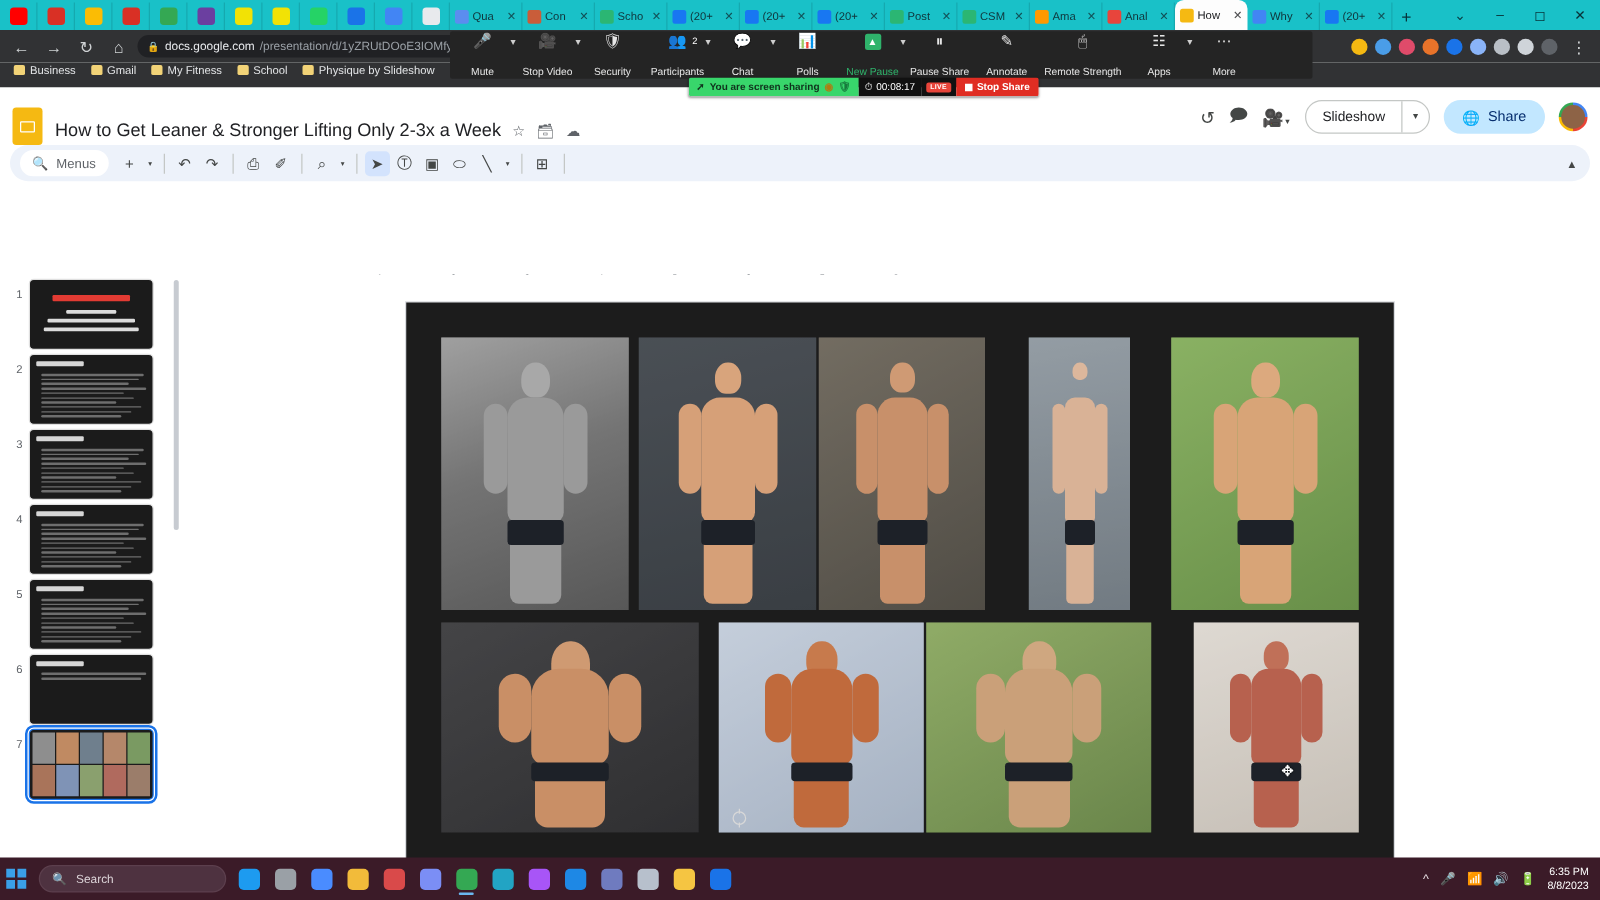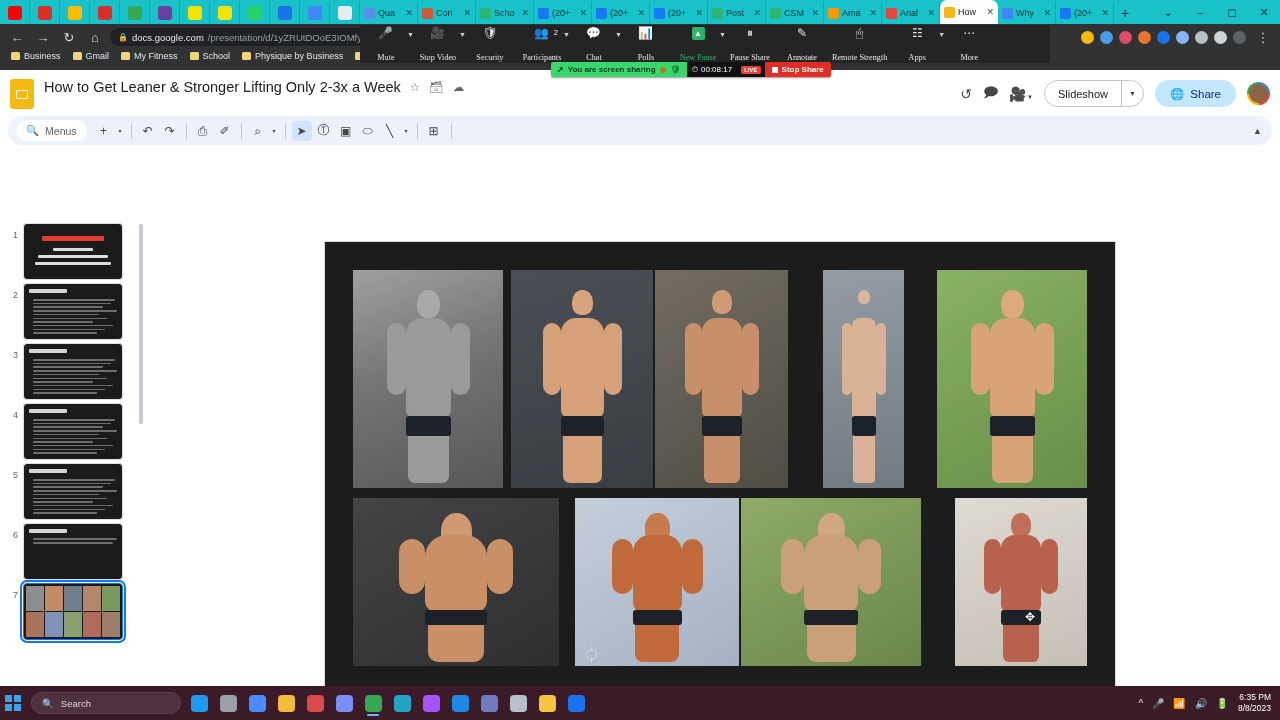--- a/index.html
+++ b/index.html
@@ -61,21 +61,21 @@
 
   
   .zoombar {
     position:absolute; left:360px; top:25px; width:690px; height:38px;
     background:#242424; display:flex; align-items:center; z-index:40;
     border-radius:2px;
   }
   .zitem { display:flex; flex-direction:column; align-items:center; justify-content:center;
            min-width:52px; padding:0 4px; position:relative; color:#e6e6e6; }
   .zitem .zic { font-size:12px; line-height:13px; height:14px; display:flex; align-items:center; }
-  .zitem .zlbl { font-size:8.2px; margin-top:12px; white-space:nowrap;font-family:Liberation Serif, serif; }
+  .zitem .zlbl { font-size:8.2px; margin-top:12px; white-space:nowrap; }
   .zitem.green .zlbl { color:#2fb36b; }
   .zcar { position:absolute; right:-2px; top:4px; font-size:7px; color:#cfcfcf; }
   .zbadge { position:absolute; top:1px; right:10px; font-size:7.5px; color:#fff; }
 
   .sharebar {
     position:absolute; left:551px; top:62px; height:15px; z-index:45;
     display:flex; align-items:center; border-radius:2px; overflow:hidden;
     font-size:8px; box-shadow:0 1px 2px rgba(0,0,0,.4);
   }
   .sb-green { background:#38d66b; color:#10331d; display:flex; align-items:center; gap:4px;
@@ -84,21 +84,21 @@
              padding:0 5px; height:15px; }
   .sb-live { background:#e8443a; color:#fff; font-size:5.5px; padding:1px 3px; border-radius:2px;
              font-weight:bold; letter-spacing:.3px; }
   .sb-red { background:#e02d23; color:#fff; display:flex; align-items:center; gap:4px;
             padding:0 7px; height:15px; font-weight:bold; }
   .sb-sq { width:6px; height:6px; background:#fff; display:block; }
 
   
   .gs-app { position:absolute; left:0; top:70px; width:1280px; height:614px; background:#fff; }
 
-  .gs-header { position:relative; height:46px; padding:6px 10px 0 10px; display:flex; }
+  .gs-header { position:relative; height:46px; padding:6px 10px 0 10px; display:flex;align-items:flex-end; }
   .gs-logo {
     width:24px; height:30px; background:#f5b912; border-radius:3px; margin-top:3px;
     display:flex; align-items:center; justify-content:center; flex:0 0 auto;
   }
   .gs-logo .inner { width:12px; height:9px; border:1.6px solid #fff; border-radius:1px; }
   .gs-titleblock { margin-left:10px; }
   .gs-title-row { display:flex; align-items:center; gap:9px; height:22px; }
   .gs-title { font-size:14.5px; color:#202124; white-space:nowrap; }
   .gs-ticon { font-size:11.5px; color:#5f6368; }
   .gs-menus { display:flex; gap:13px; font-size:10.5px; color:#202124; margin-top:2px; }
@@ -397,21 +397,21 @@
       <div class="bm">
         <span class="folder"></span>
         <span>My Fitness</span>
       </div>
       <div class="bm">
         <span class="folder"></span>
         <span>School</span>
       </div>
       <div class="bm">
         <span class="folder"></span>
-        <span>Physique by Business</span>
+        <span>Physique by Slideshow</span>
       </div>
       <div class="bm">
         <span class="folder"></span>
         <span>Pe...</span>
       </div>
     </div>
 
   <div class="zoombar" id="zoom-host">
       <div class="zitem">
         <span class="zic">🎤</span>

